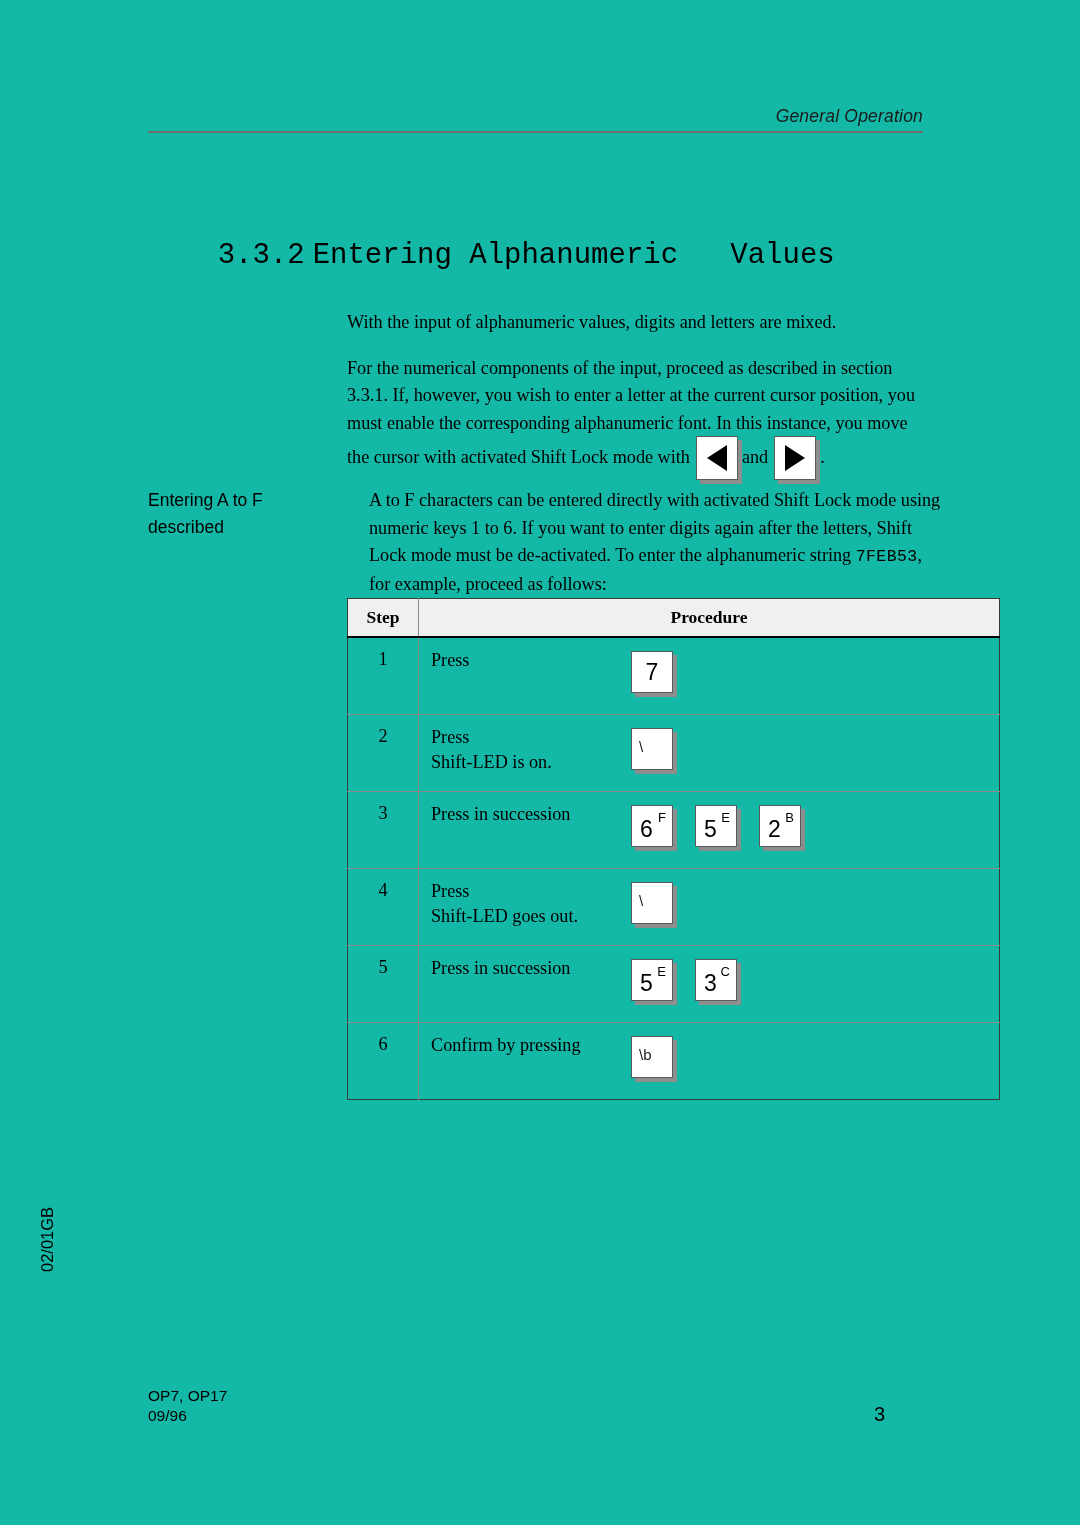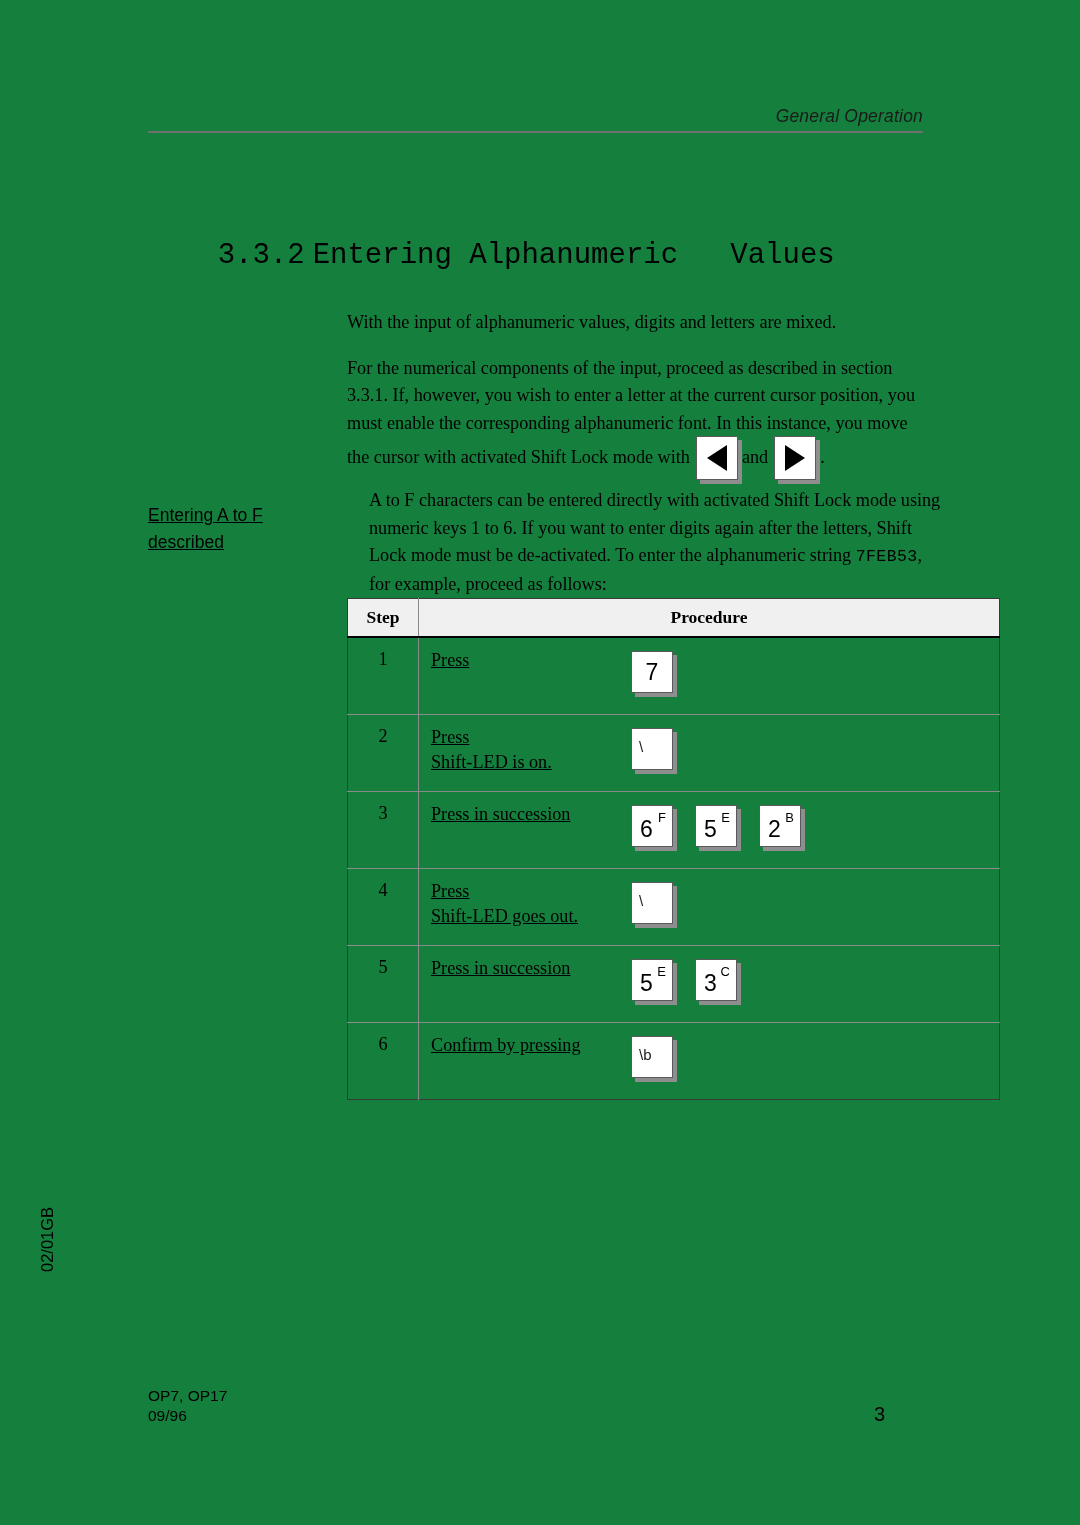--- a/index.html
+++ b/index.html
@@ -8,21 +8,21 @@
     background: #ffffff;
   }
   body {
     font-family: "Liberation Serif", "DejaVu Serif", serif;
     color: #000000;
   }
   #page {
     position: relative;
     width: 1080px;
     height: 1525px;
-    background: #15803d;
+    background: #14b8a6;
     overflow: hidden;
   }
 
   
   #running-header {
     position: absolute;
     left: 148px;
     top: 106px;
     width: 775px;
   }
@@ -186,21 +186,20 @@
   #procedure-table td.td-step {
     width: 70px;
     text-align: center;
     border-right: 1.1px solid #8a8a8a;
   }
   #procedure-table td.td-proc { padding-left: 12px; }
   .proc-wrap {
     display: flex;
     align-items: flex-start;
     min-height: 58px;
-    text-decoration: underline;
   }
   .proc-text {
     width: 200px;
     flex: none;
     padding-top: 1px;
   }
   .proc-text .l2 { display: block; }
   .proc-keys {
     display: flex;
     align-items: flex-start;
@@ -255,21 +254,21 @@
 
   <div id="section-heading">
     <span class="num">3.3.2</span><span>Entering Alphanumeric   Values</span>
   </div>
 
   <div class="body-col" style="top:292px;margin-top:17px;">
     <p>With the input of alphanumeric values, digits and letters are mixed.</p>
     <p><span>For the numerical components of the input, proceed as described in section 3.3.1. If, however, you wish to enter a letter at the current cursor position, you must enable the corresponding alphanumeric font. In this instance, you move the cursor with activated Shift Lock mode with</span><span class="keycap k-inline"><span class="tri tri-left"></span></span><span>and</span><span class="keycap k-inline"><span class="tri tri-right"></span></span><span>.</span></p>
   </div>
 
-  <div class="margin-label" style="top:502px;text-decoration:underline;">
+  <div class="margin-label" style="top:487px;">
     <div>Entering A to F</div>
     <div>described</div>
   </div>
   <div class="body-col" style="top:487px;margin-left:22px;">
     <p><span>A to F characters can be entered directly with activated Shift Lock mode using numeric keys 1 to 6. If you want to enter digits again after the letters, Shift Lock mode must be de-activated. To enter the alphanumeric string</span> <span class="mono">7FEB53</span><span>, for example, proceed as follows:</span></p>
   </div>
 
   <table id="procedure-table">
     <thead>
       <tr>

